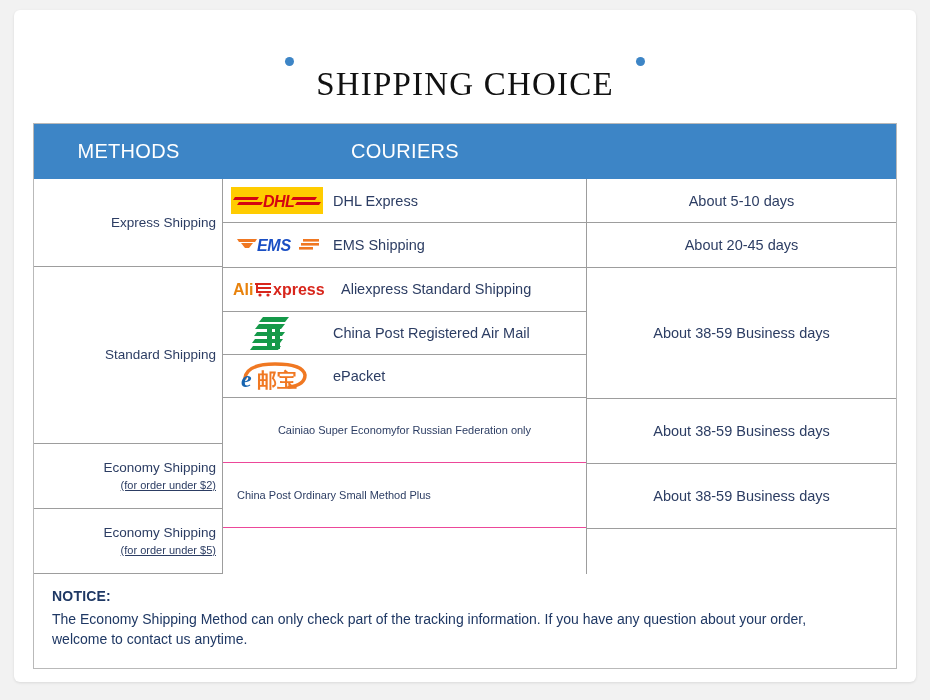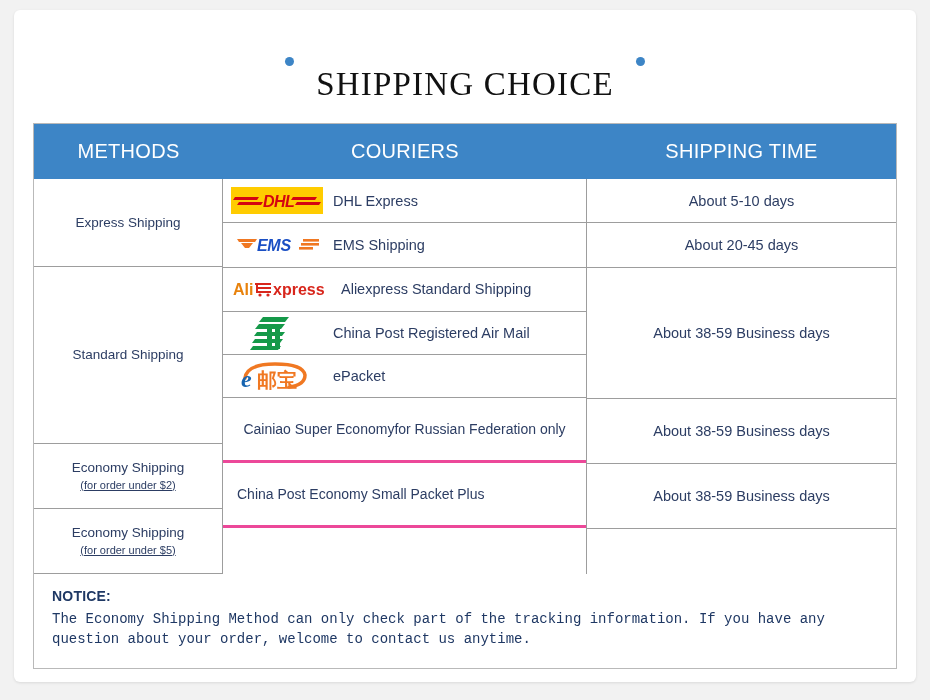--- a/index.html
+++ b/index.html
@@ -79,21 +79,21 @@
 
   
   .methods-col {
     width: 189px;
     flex: none;
     border-right: 1px solid #9d9d9d;
   }
   .method-cell {
     display: flex;
     flex-direction: column;
-    align-items: center;
+    align-items: flex-end;
     justify-content: center;
     border-bottom: 1px solid #9d9d9d;
     text-align: center;
     color: #2c3d63;
     font-size: 13.5px;
     line-height: 1.45;
     padding: 16px 6px;
   }
   .m-express  { height: 88px; }
   .m-standard { height: 177px; }
@@ -121,22 +121,22 @@
     font-size: 14.5px;
     color: #2c3d63;
     margin-left: 10px;
     white-space: nowrap;
   }
   .courier-plain {
     height: 65px;
     display: flex;
     align-items: center;
     justify-content: center;
-    border-bottom: 3px solid #ec4899;
-    font-size: 14px;
+    border-bottom: 1px solid #ec4899;
+    font-size: 11px;
     color: #2c3d63;
     padding: 0 8px;
   }
   .courier-plain.left {
     justify-content: flex-start;
     padding-left: 14px;
   }
 
   .times-col { width: 309px; flex: none; }
   .time-cell {
@@ -162,40 +162,38 @@
   .notice-title {
     font-weight: bold;
     font-size: 14px;
     letter-spacing: 0.2px;
     margin-bottom: 5px;
   }
   .notice-body {
     font-size: 14px;
     line-height: 1.45;
     max-width: 790px;
-    font-family: Liberation Mono, monospace;
   }
 </style>
 </head>
 <body>
 
 <div class="page-card">
 
   <div class="title-wrap">
     <span class="title-dot"></span>
     <span class="title-text">SHIPPING CHOICE</span>
     <span class="title-dot"></span>
   </div>
 
   <div class="table">
 
     <div class="thead">
       <div class="th col-1">METHODS</div>
       <div class="th col-2">COURIERS</div>
-      <div class="th col-3">SHIPPING TIME</div>
     </div>
 
     <div class="tbody">
 
       <div class="methods-col">
         <div class="method-cell m-express">
           <span>Express Shipping</span>
         </div>
         <div class="method-cell m-standard">
           <span>Standard Shipping</span>
@@ -276,21 +274,21 @@
             <svg class="logo" width="92" height="36" viewBox="0 0 92 36">
               <path d="M14 20 q2 -14 30 -14 q28 0 30 11 q0 10 -16 12" fill="none" stroke="#F07822" stroke-width="3.5" stroke-linecap="round"></path>
               <text x="10" y="29" fill="#1664B0" font-family="'Liberation Serif',serif" font-size="24" font-style="italic" font-weight="bold">e</text>
               <text x="26" y="29" fill="#F07822" font-family="'DejaVu Sans',sans-serif" font-size="20" font-weight="bold">邮宝</text>
             </svg>
             <span class="courier-text">ePacket</span>
           </div>
 
           <div class="courier-plain">Cainiao Super Economyfor Russian Federation only</div>
 
-          <div class="courier-plain left">China Post Economy Small Packet Plus</div>
+          <div class="courier-plain left">China Post Ordinary Small Method Plus</div>
         </div>
 
         <div class="times-col">
           <div class="time-cell t-44">About 5-10 days</div>
           <div class="time-cell t-44">About 20-45 days</div>
           <div class="time-cell t-big">About 38-59 Business days</div>
           <div class="time-cell t-65">About 38-59 Business days</div>
           <div class="time-cell t-65">About 38-59 Business days</div>
         </div>
 

